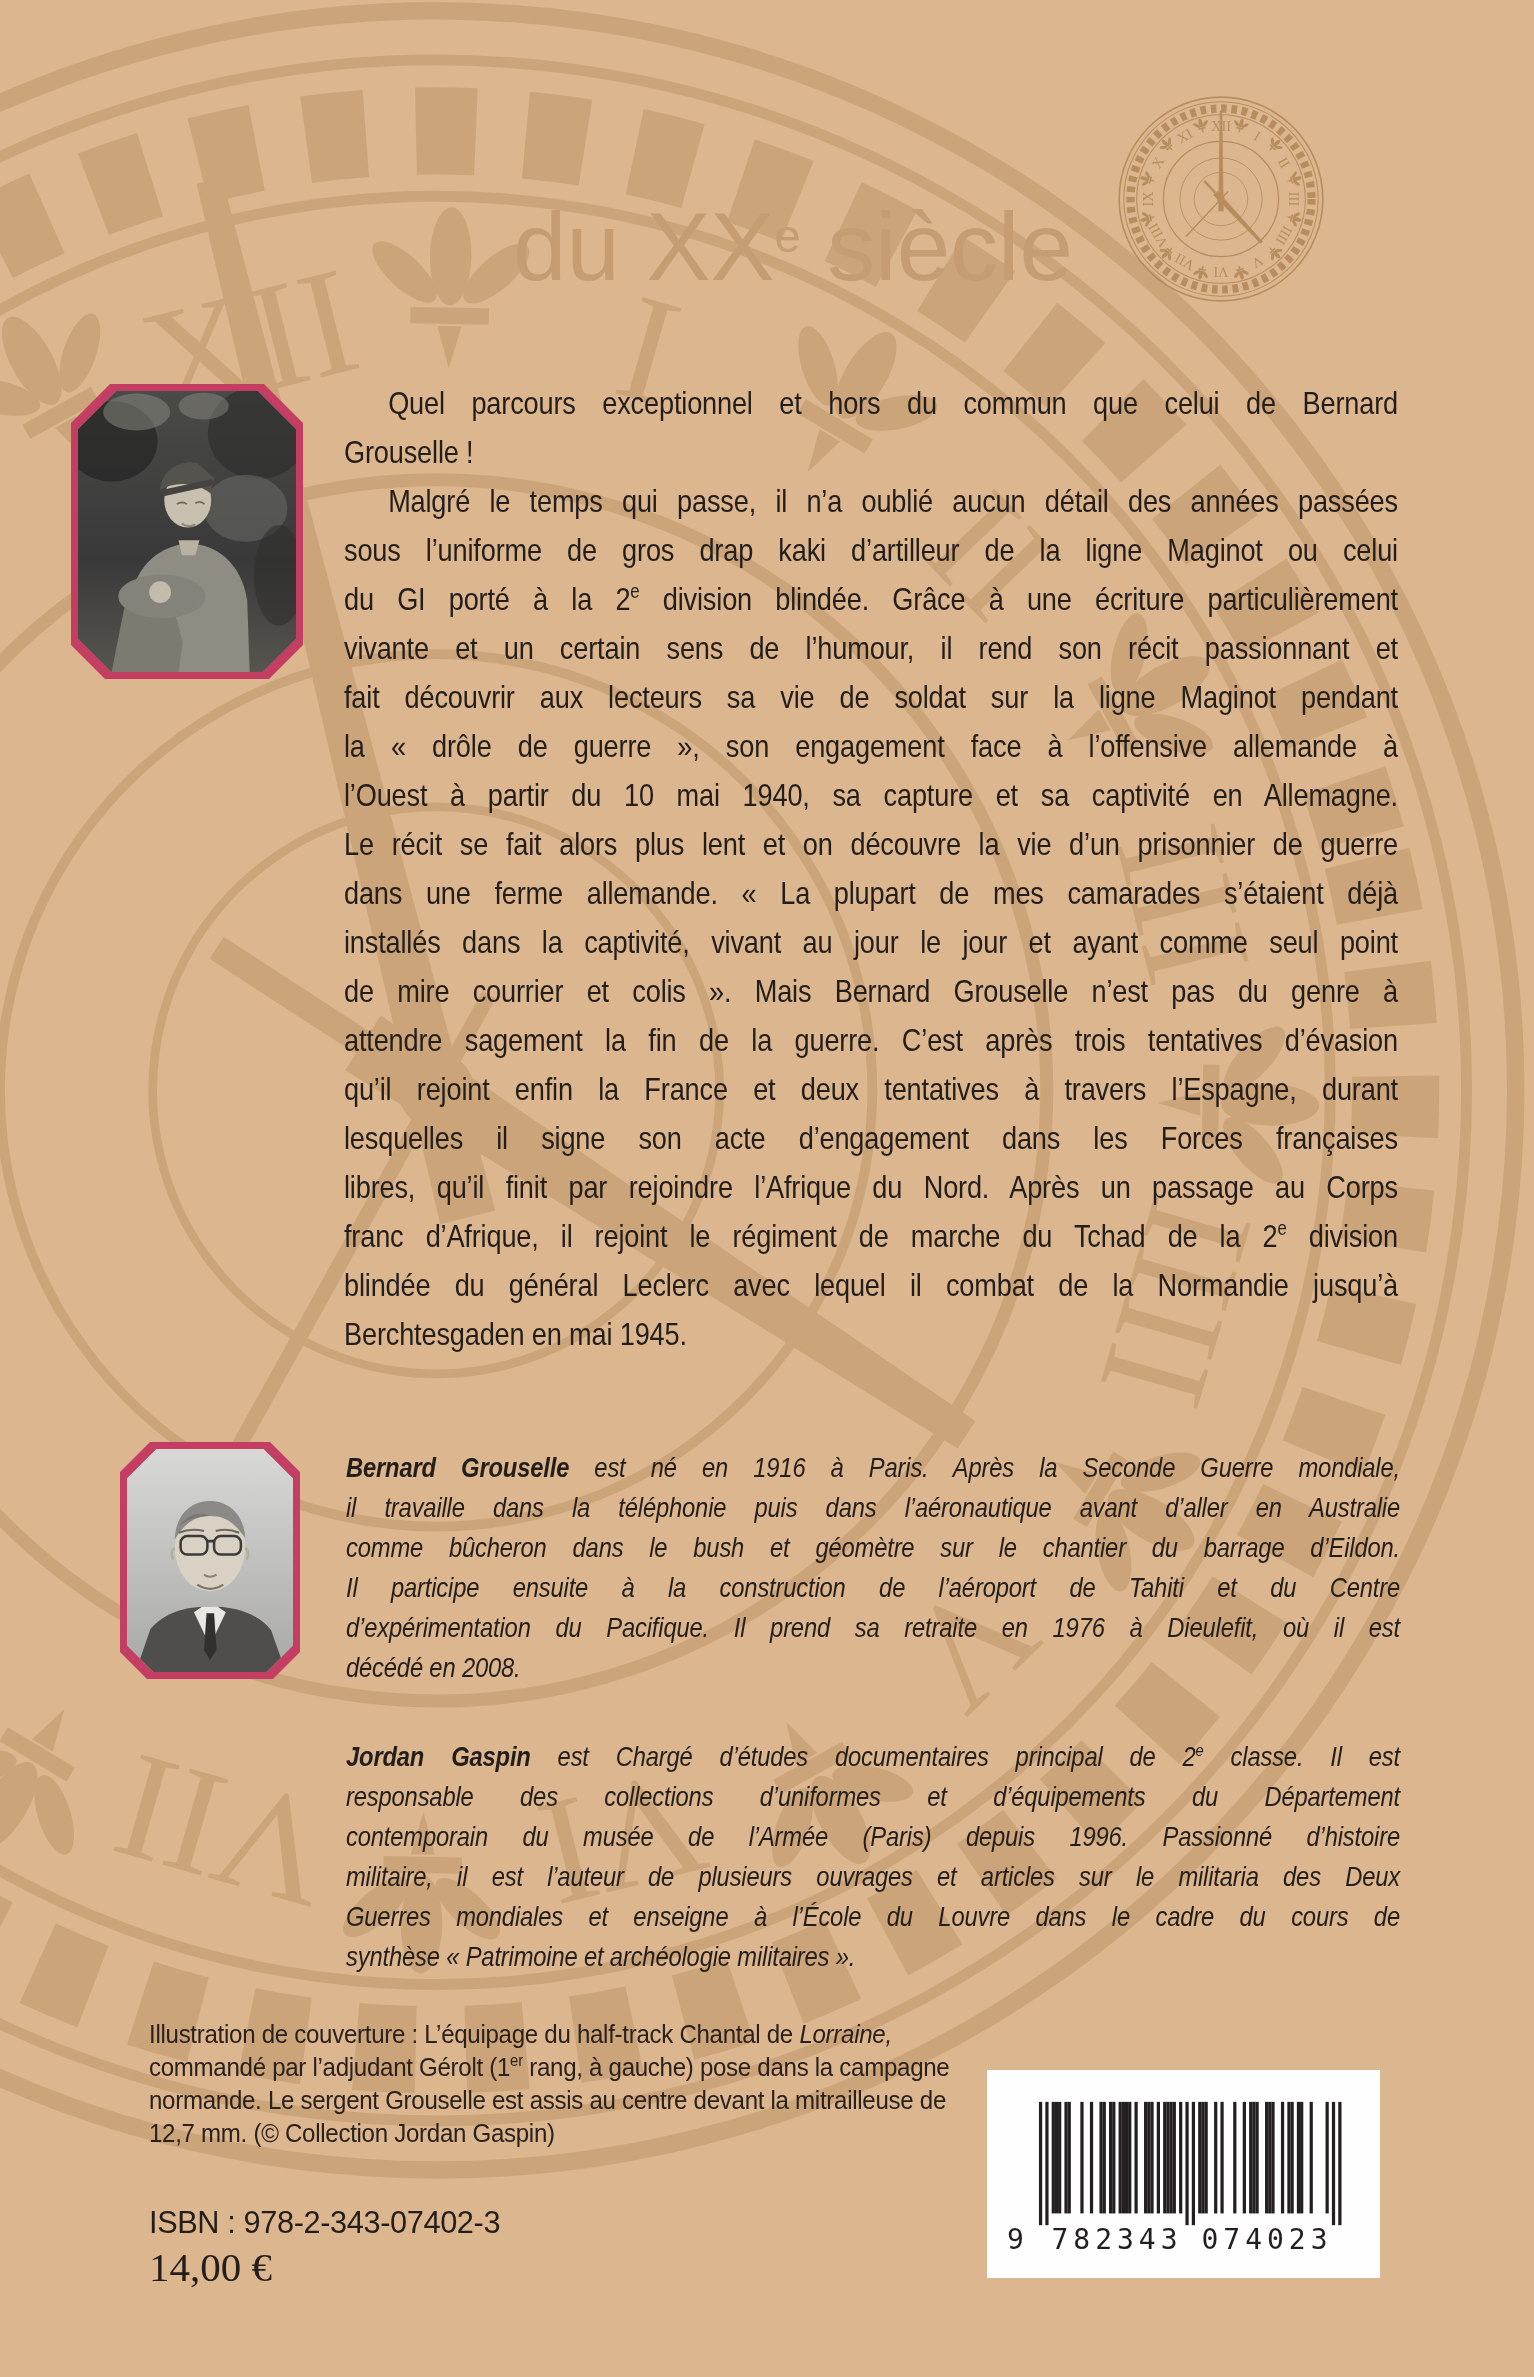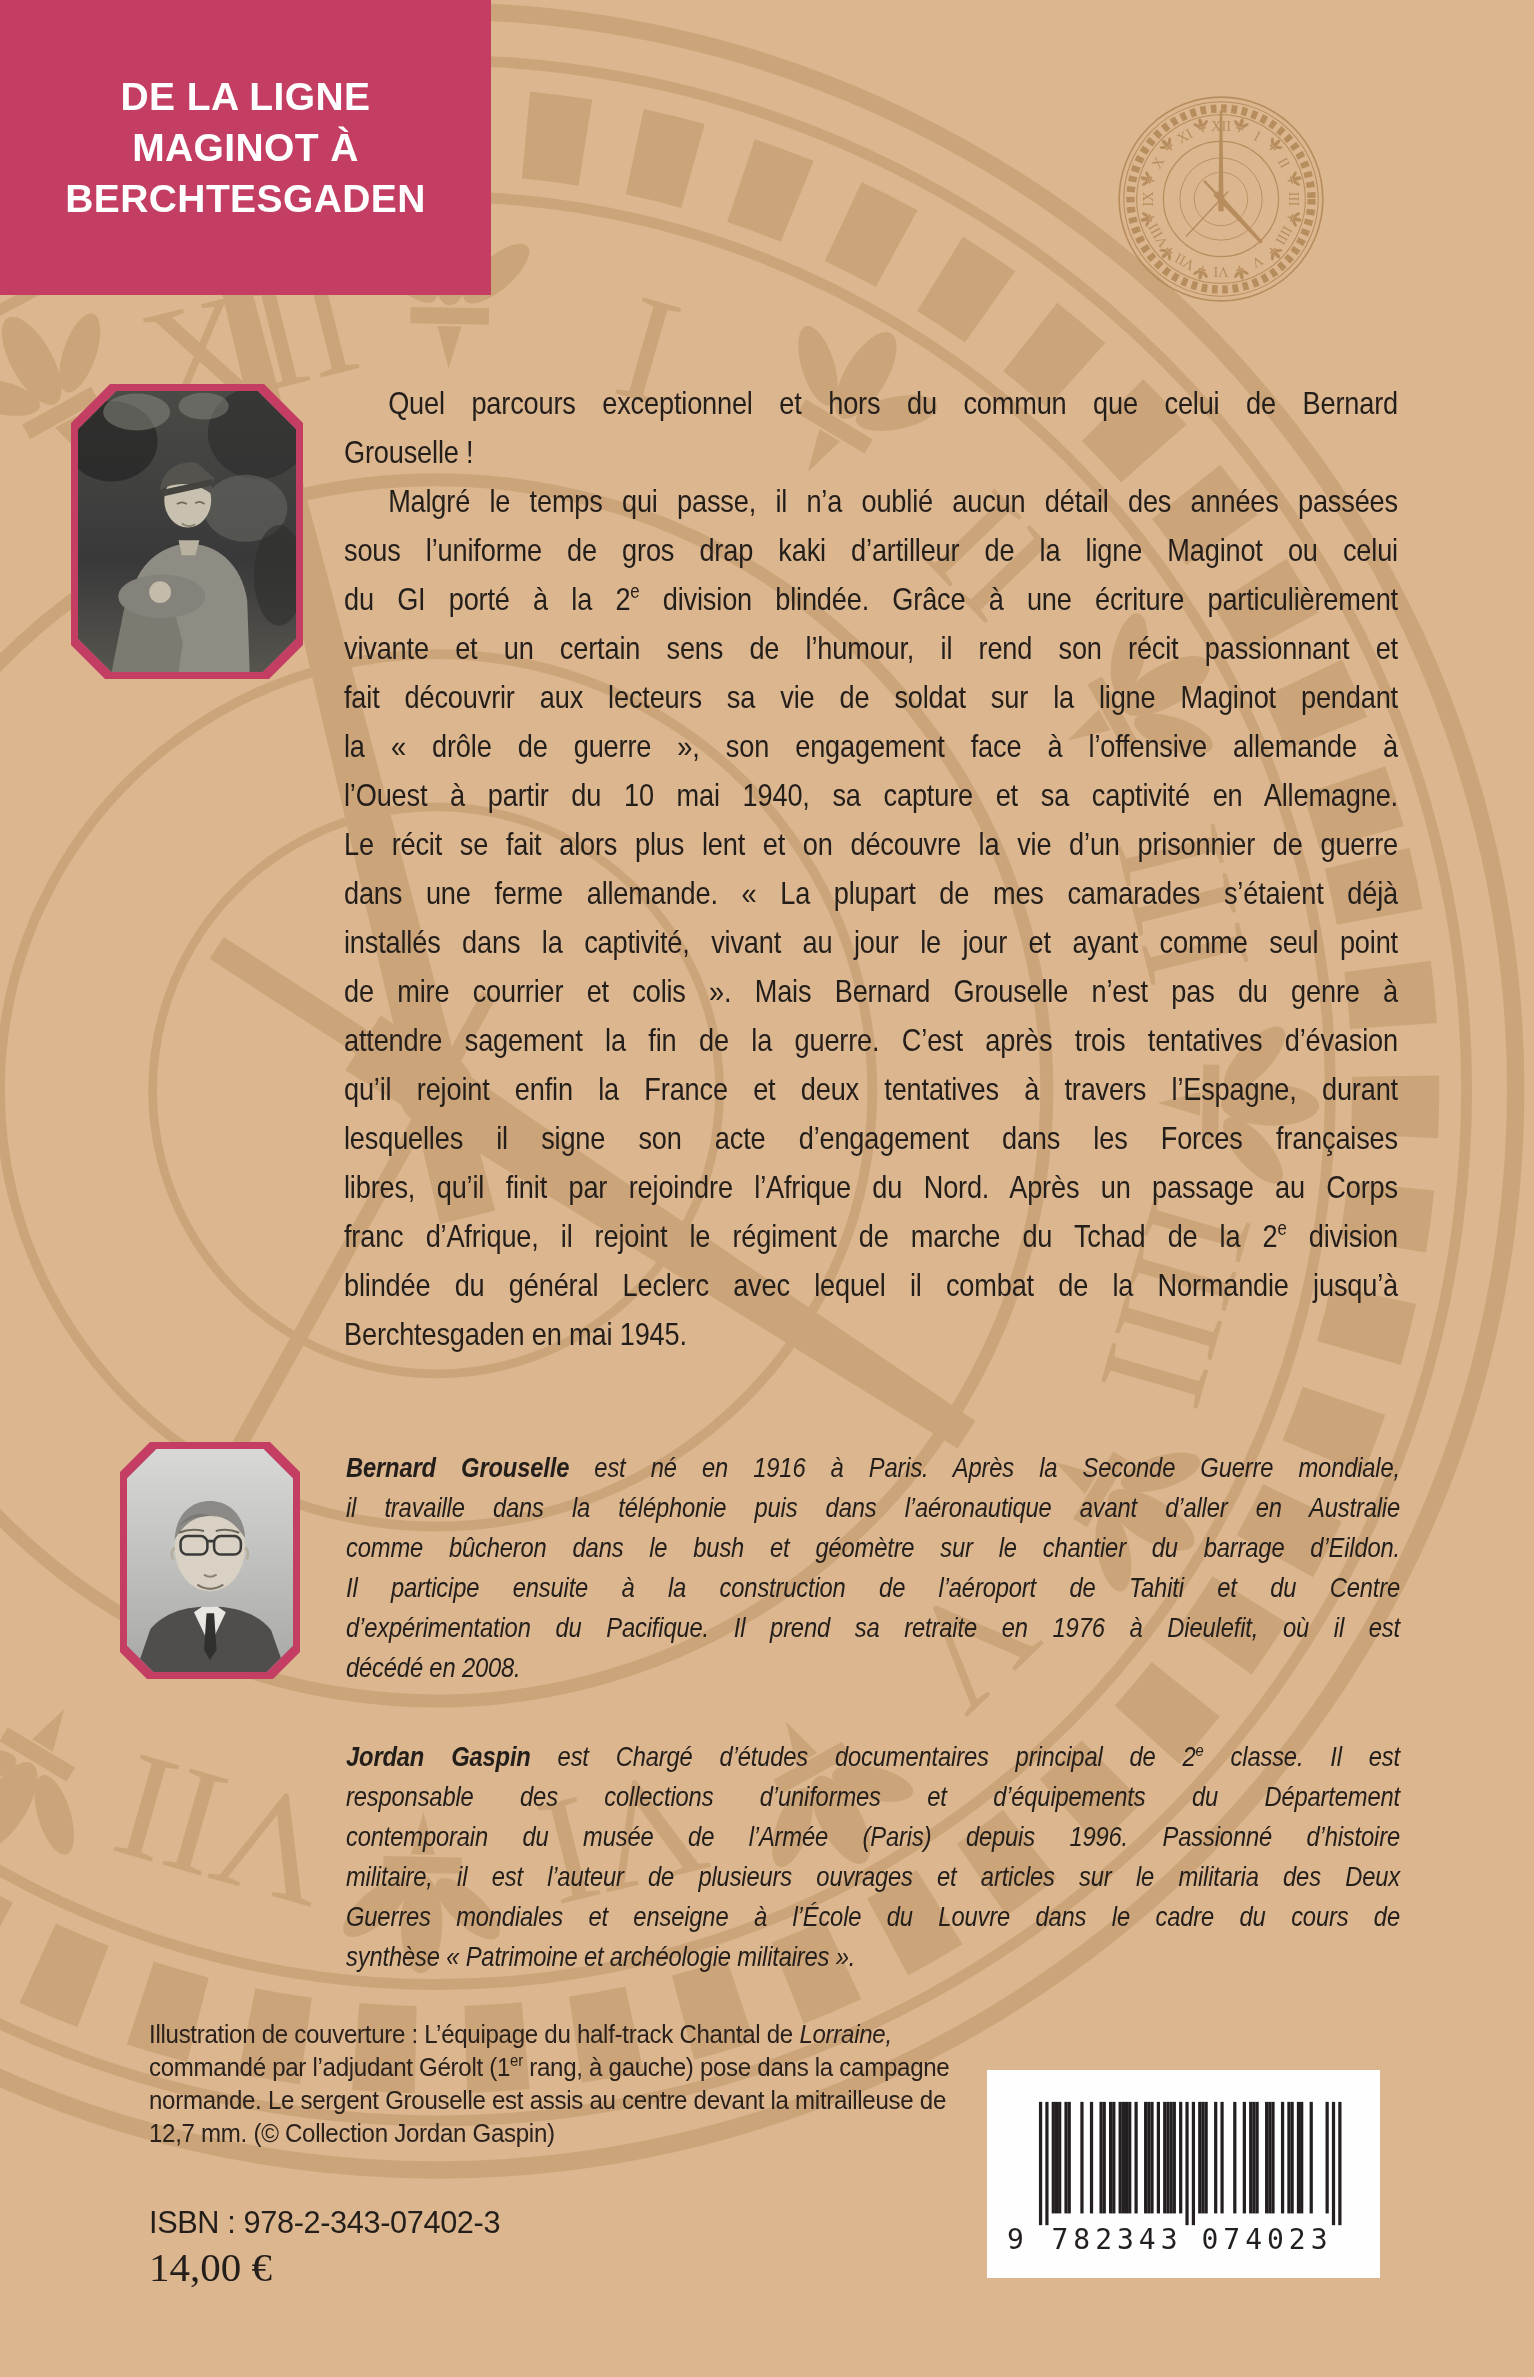--- a/index.html
+++ b/index.html
@@ -120,26 +120,22 @@
           <g transform="rotate(223)">
               <rect x="-0.7" y="-50" width="1.4" height="60"></rect>
             </g>
           <circle r="3.5"></circle>
         </g>
       </g>
     </defs>
     <use href="#clockface" class="wm-clock" transform="translate(520,1300) scale(13) rotate(-14)"></use>
   </svg>
 
-  <div class="series-box" style="background: rgb(196, 62, 99); color: rgb(255, 255, 255);">
-      <div class="series-line">DE LA LIGNE</div>
-      <div class="series-line">MAGINOT À</div>
-      <div class="series-line series-line-last jline-last">BERCHTESGADEN</div>
-    </div>
-
+
+  <div class="logo2" style="color: rgb(198, 156, 114);">du XX<sup>e</sup> siècle</div>
   <svg class="clock" viewBox="-105 -105 210 210" aria-hidden="true">
     <use href="#clockface"></use>
   </svg>
 
   <div class="photo photo1">
     <div class="photo-inner">
       <svg viewBox="0 0 261 336" preserveAspectRatio="none">
         <defs>
           <linearGradient id="fol" x1="0" y1="0" x2="0" y2="1">
             <stop offset="0" stop-color="#4a4a46"></stop>

